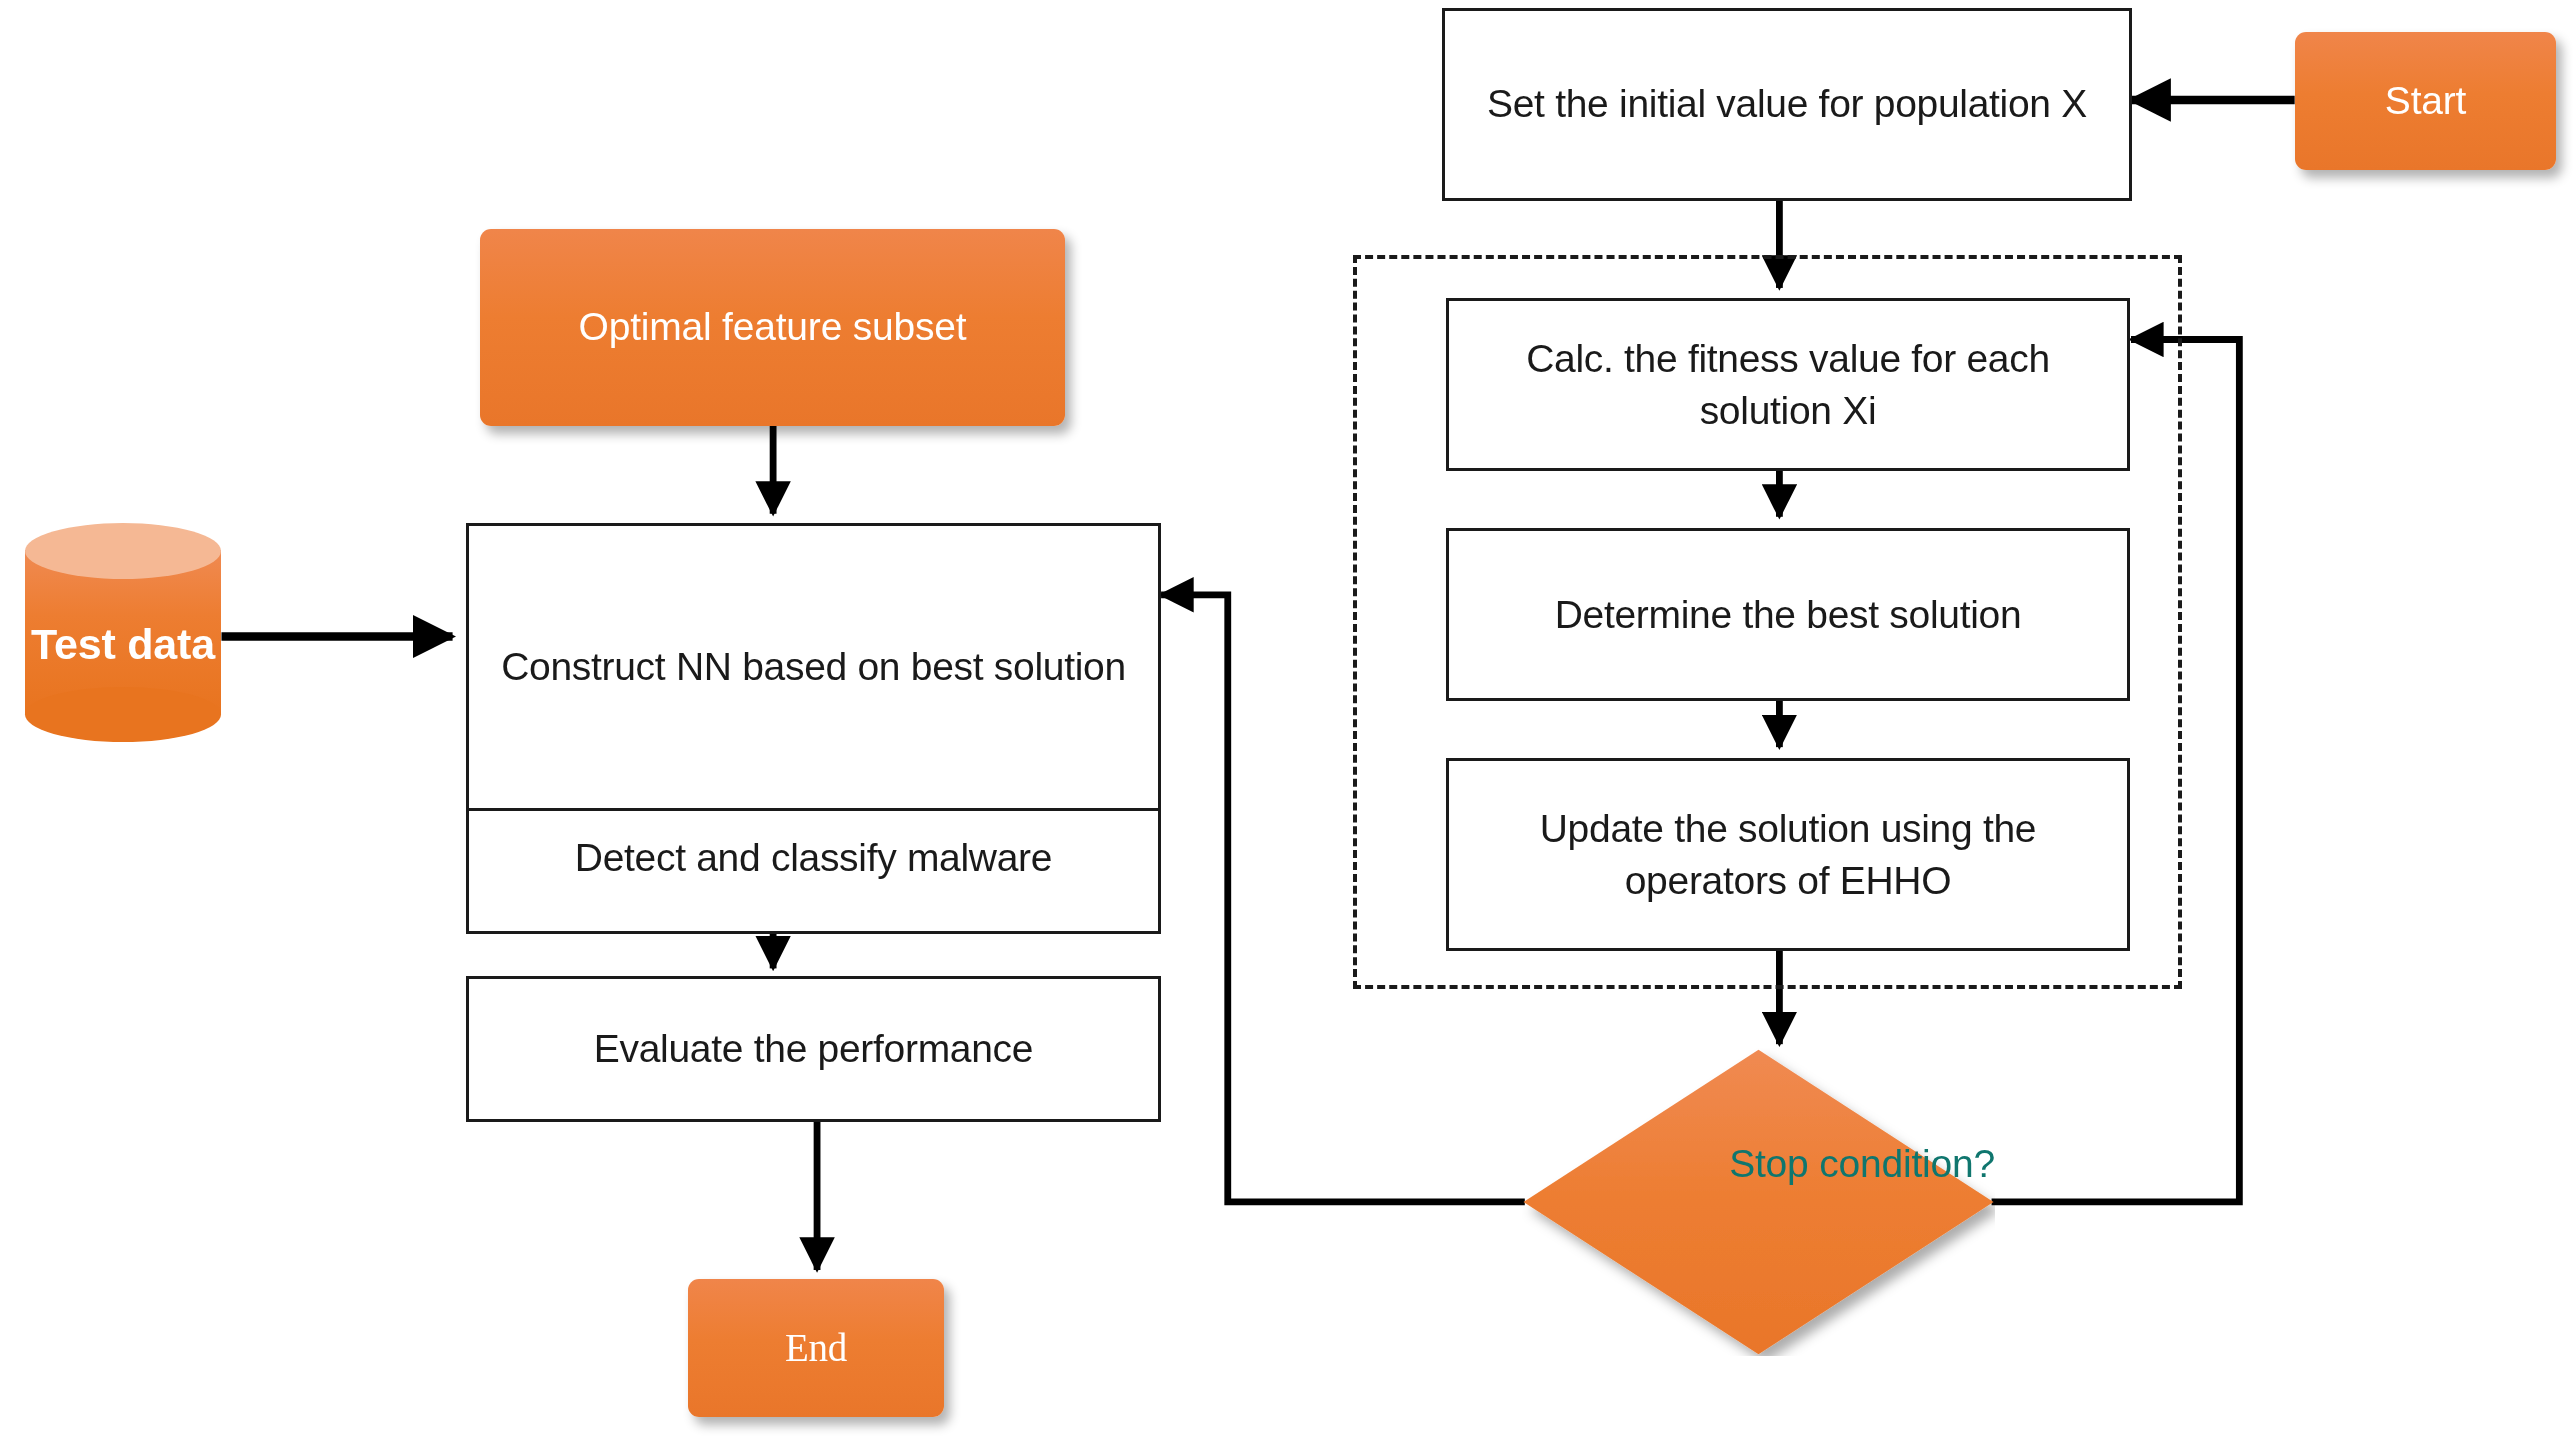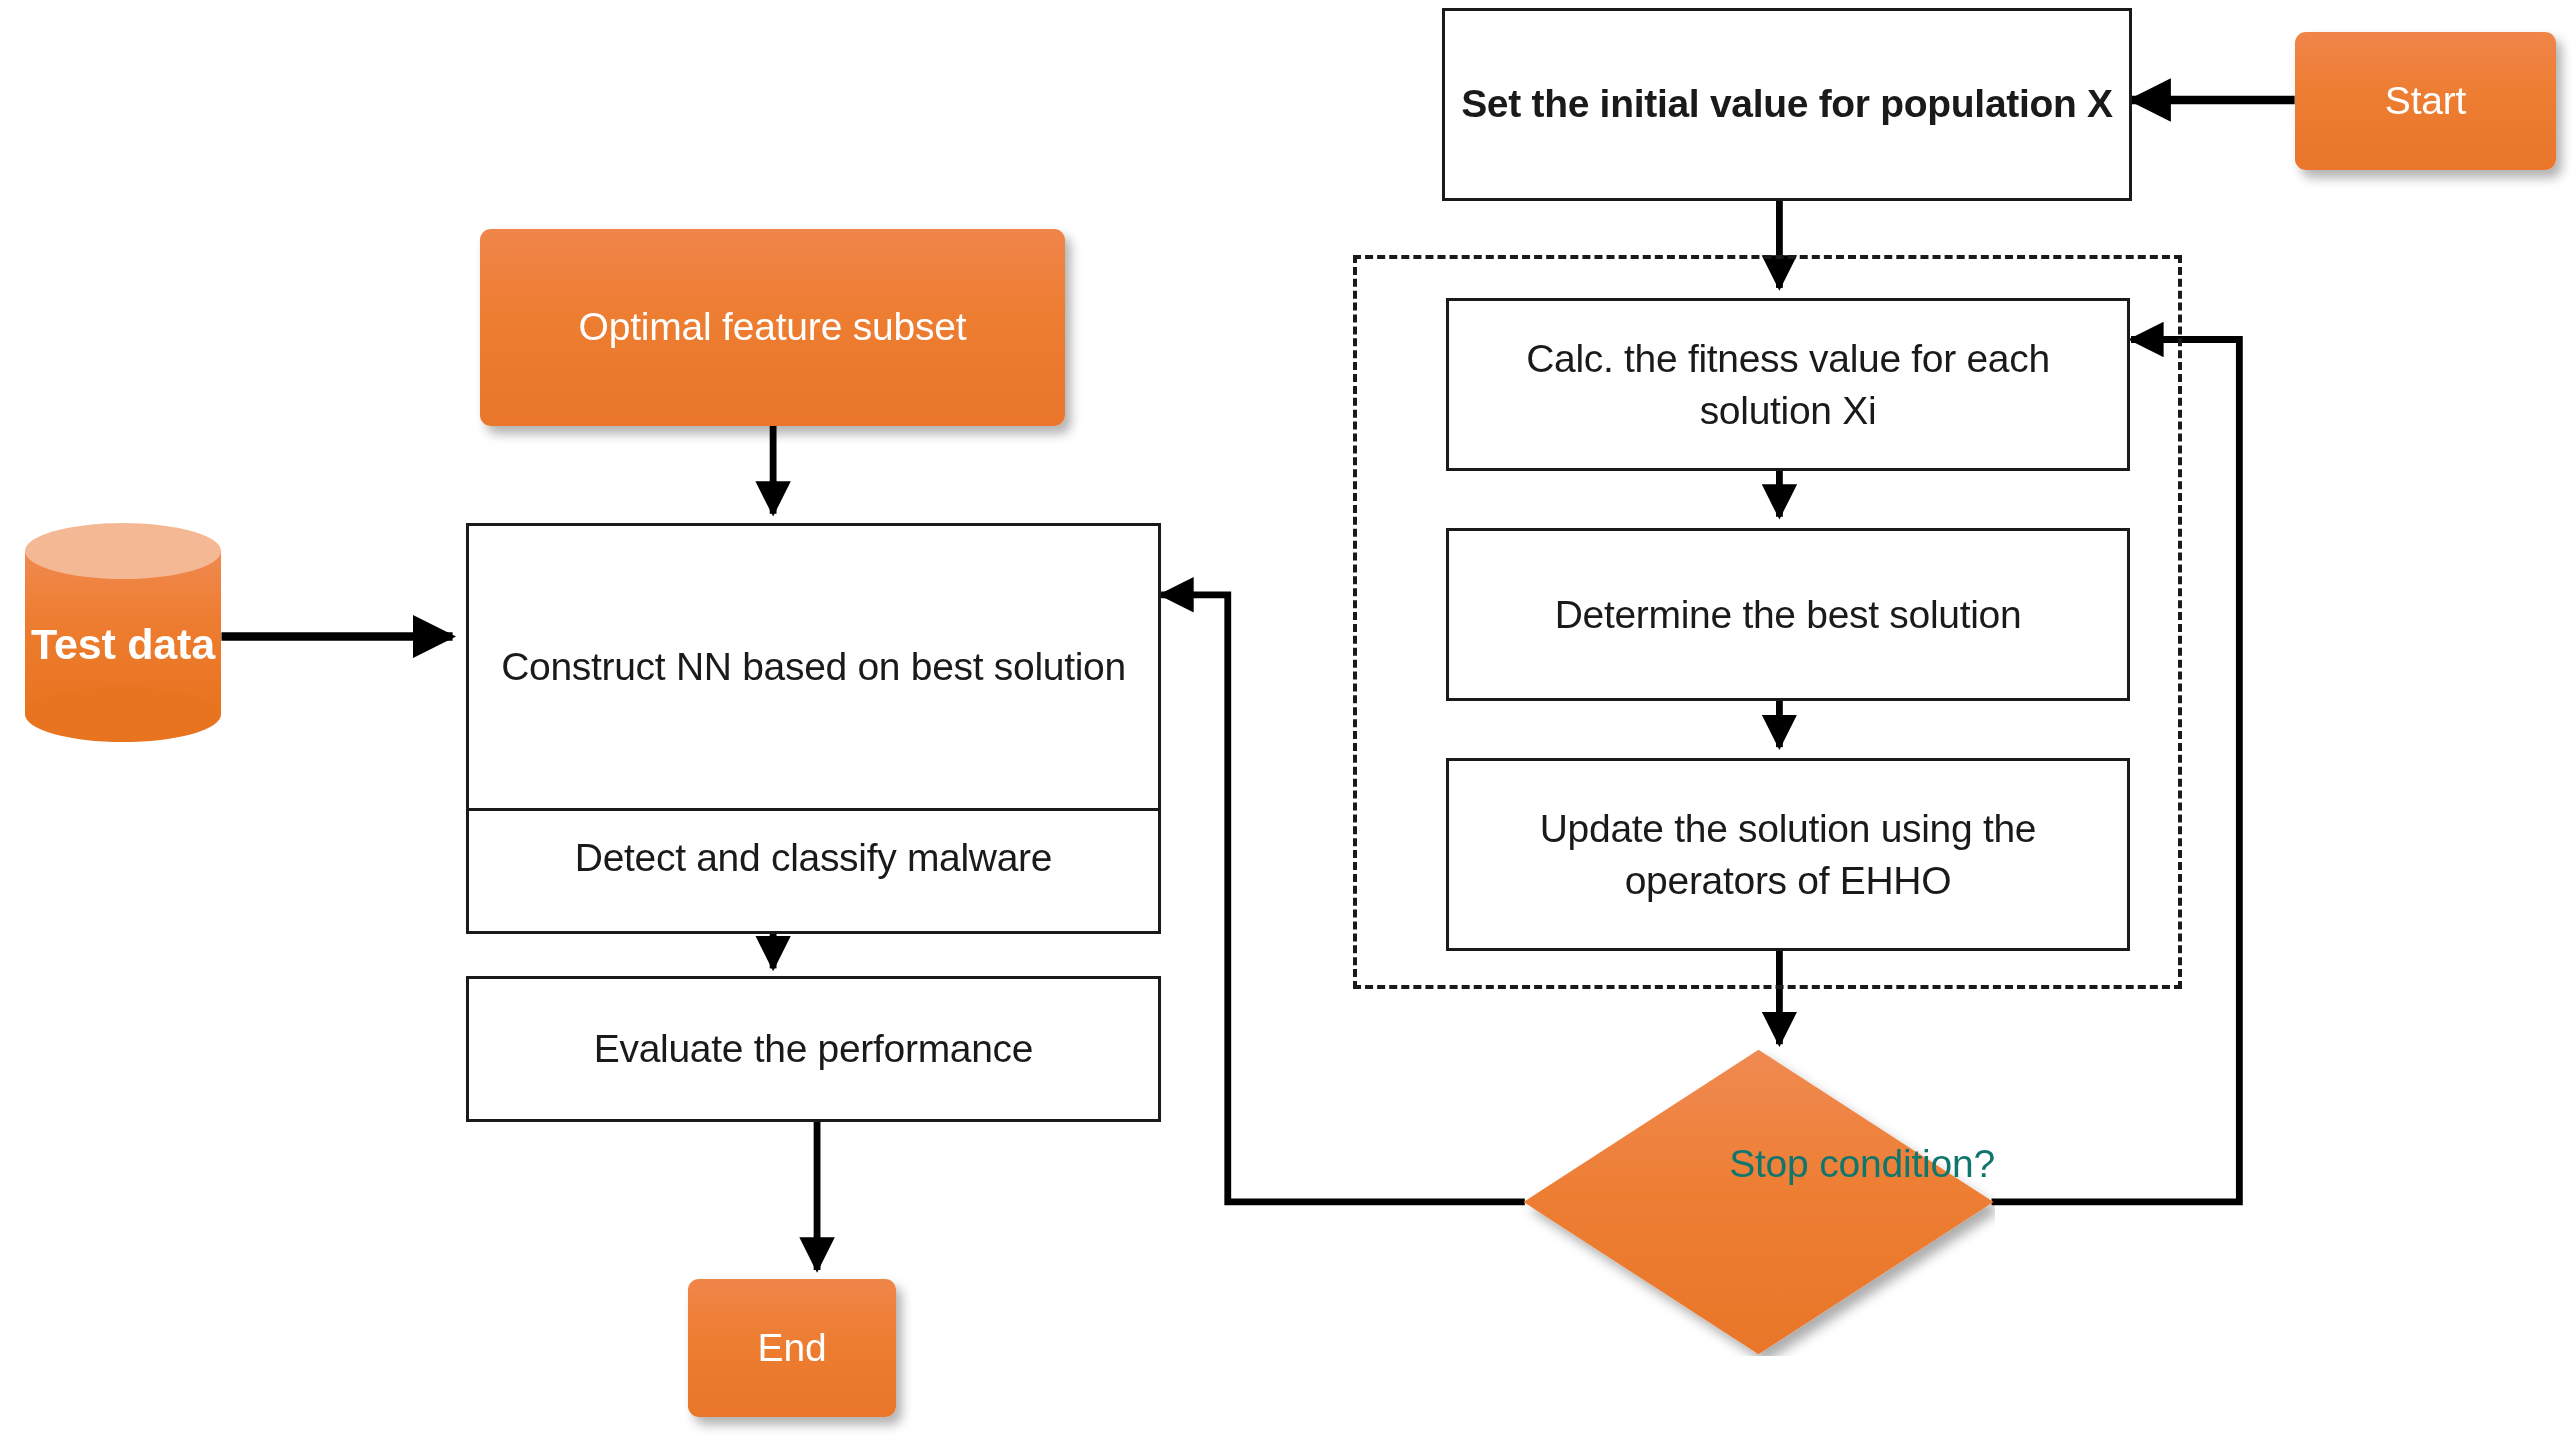--- a/index.html
+++ b/index.html
@@ -156,21 +156,21 @@
 
     <path d="M 1020 1230 L 1020 1278" stroke="#000000" stroke-width="9" fill="none" marker-end="url(#arrow)"></path>
 
     <path d="M 1078 1478 L 1078 1676" stroke="#000000" stroke-width="9" fill="none" marker-end="url(#arrow)"></path>
   </svg>
 
   <div class="term" style="left:2295px; top:32px; width:261px; height:138px;">
     <span>Start</span>
   </div>
 
-  <div class="proc" style="left:1442px; top:7.6px; width:690px; height:193px;font-weight:bold;">
+  <div class="proc" style="left:1442px; top:7.6px; width:690px; height:193px;">
     <span>Set the initial value for population X</span>
   </div>
 
   <div class="proc" style="left:1446px; top:298px; width:684px; height:173px;">
     <span>Calc. the fitness value for each solution Xi</span>
   </div>
 
   <div class="proc" style="left:1446px; top:528px; width:684px; height:173px;">
     <span>Determine the best solution</span>
   </div>
@@ -216,18 +216,18 @@
   </div>
 
   <div class="proc" style="left:466px; top:523px; width:695px; height:288px;">
     <span>Construct NN based on best solution</span>
   </div>
 
   <div class="proc" style="left:466px; top:976px; width:695px; height:146px;">
     <span>Evaluate the performance</span>
   </div>
 
-  <div class="term" style="left:688px; top:1279px; width:208px; height:138px;">
+  <div class="term" style="left:688px; top:1279px; width:256px; height:138px;font-family:Liberation Serif, serif;">
     <span>End</span>
   </div>
 
 </div>
 
 
 </body></html>

